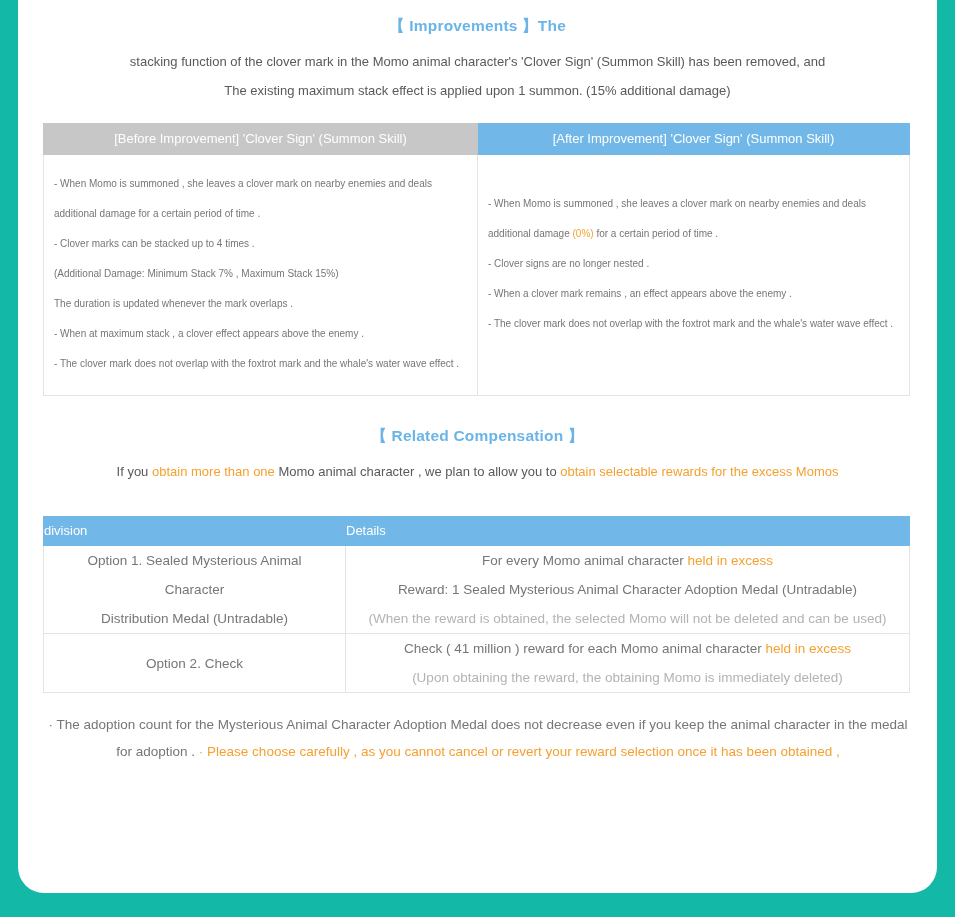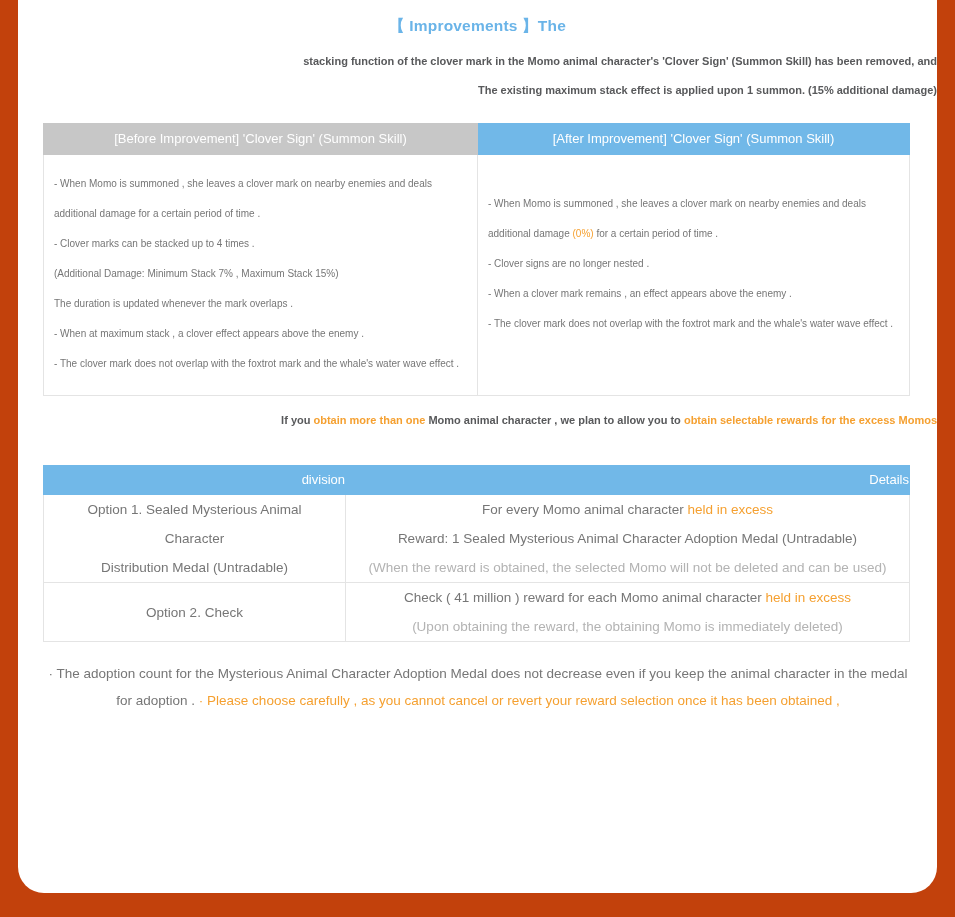--- a/index.html
+++ b/index.html
@@ -6,21 +6,21 @@
   html, body {
     margin: 0; padding: 0;
     width: 955px; height: 917px;
     background: #6fb8e5;
     font-family: "Liberation Sans", sans-serif;
   }
   #page-frame {
     position: relative;
     width: 955px;
     height: 917px;
-    background: #c2410c;
+    background: #14b8a6;
     overflow: hidden;
   }
   #page-sheet {
     position: absolute;
     left: 18px;
     top: 0px;
     width: 919px;
     height: 893px;
     background: #ffffff;
     border-bottom-left-radius: 26px;
@@ -35,25 +35,24 @@
 
   
   .section-heading {
     text-align: center;
     color: #6ab4e8;
     font-size: 15.5px;
     font-weight: bold;
     letter-spacing: 0.2px;
   }
   .para {
-    text-align: right;
+    text-align: center;
     color: #58595b;
-    font-size: 11px;
+    font-size: 13px;
     line-height: 29px;
-    font-weight: bold;
   }
   .para .hl { color: #f5a030; }
 
   
   table.cmp {
     border-collapse: collapse;
     table-layout: fixed;
   }
   table.cmp td, table.cmp th {
     border: 1px solid #e4e4e4;
@@ -95,21 +94,21 @@
   }
   table.opt td, table.opt th {
     border: 1px solid #e4e4e4;
     padding: 0;
   }
   table.opt th.hdr {
     background: #71b8e8;
     color: #ffffff;
     font-size: 13px;
     font-weight: normal;
-    text-align: right;
+    text-align: left;
     height: 28px;
     line-height: 28px;
     border: 1px solid #71b8e8 !important;
   }
   .opt-left {
     text-align: center;
     color: #767676;
     font-size: 13.5px;
     line-height: 29px;
     padding: 12px 8px;
@@ -176,20 +175,21 @@
               </div>
               <div>- Clover signs are no longer nested .</div>
               <div>-  When a clover mark remains , an effect appears above the enemy .</div>
               <div>- The clover mark does not overlap with the foxtrot mark and the whale's water wave effect .</div>
             </div>
           </td>
         </tr>
       </tbody>
         </table>
 
+      <div class="section-heading" style="margin-top:30px;">【 Related Compensation  】</div>
 
       <div class="para" style="margin-top:10px;">
         <div>
           <span>If you </span><span class="hl">obtain more than one</span><span> Momo animal character , we plan to allow you to </span><span class="hl">obtain selectable rewards for the excess Momos</span>
         </div>
       </div>
 
       <table class="opt" style="width:866px; margin:30px 0 0 25px;">
         <colgroup>
           <col style="width:302px;">

